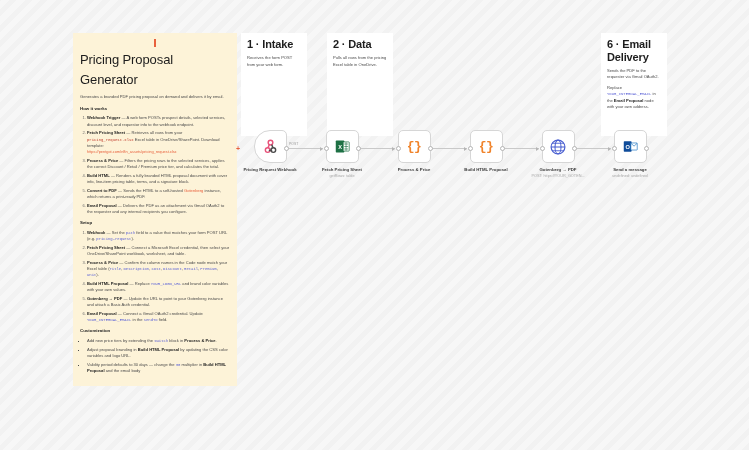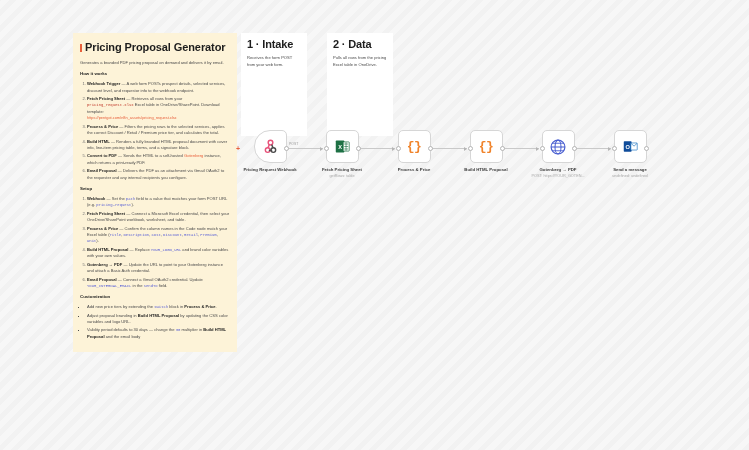--- a/index.html
+++ b/index.html
@@ -31,28 +31,29 @@
     top: 33px;
     width: 164px;
     background: #fdf3d8;
     padding: 6px 7px 8px 7px;
     box-sizing: border-box;
     color: #3b3b3b;
     font-size: 4.1px;
     line-height: 1.55;
   }
   #doc-title {
-    font-size: 11px;
-    font-weight: bold;
+    font-size: 13px;
+    font-weight: normal;
     color: #1d1d1d;
     letter-spacing: -0.1px;
     margin: 0 0 4px 0;
     display: flex;
     align-items: center;
     gap: 3px;
+    flex-direction: column;
   }
   .title-bar {
     display: inline-block;
     width: 2px;
     height: 8px;
     background: #e8603c;
     flex: none;
   }
   #doc-intro {
     margin: 0 0 5px 0;
@@ -268,20 +269,25 @@
   </div>
 
   <div class="sticky" id="sticky-2">
     <div class="sticky-title">2 · Data</div>
     <p>Pulls all rows from the pricing Excel table in OneDrive.</p>
   </div>
 
 
 
 
+  <div class="sticky" id="sticky-6">
+    <div class="sticky-title">6 · Email Delivery</div>
+    <p>Sends the PDF to the requester via Gmail OAuth2.</p>
+    <p><span>Replace </span><span class="code">YOUR_INTERNAL_EMAIL</span><span> in the </span><span class="b">Email Proposal</span><span> node with your own address.</span></p>
+  </div>
 
   <div id="flow">
 
     <span class="plus-marker">+</span>
 
     <div class="wire" style="left:51px; width:36px;"></div>
     <div class="wire" style="left:123px; width:36px;"></div>
     <div class="wire" style="left:195px; width:36px;"></div>
     <div class="wire" style="left:267px; width:36px;"></div>
     <div class="wire" style="left:339px; width:36px;"></div>

